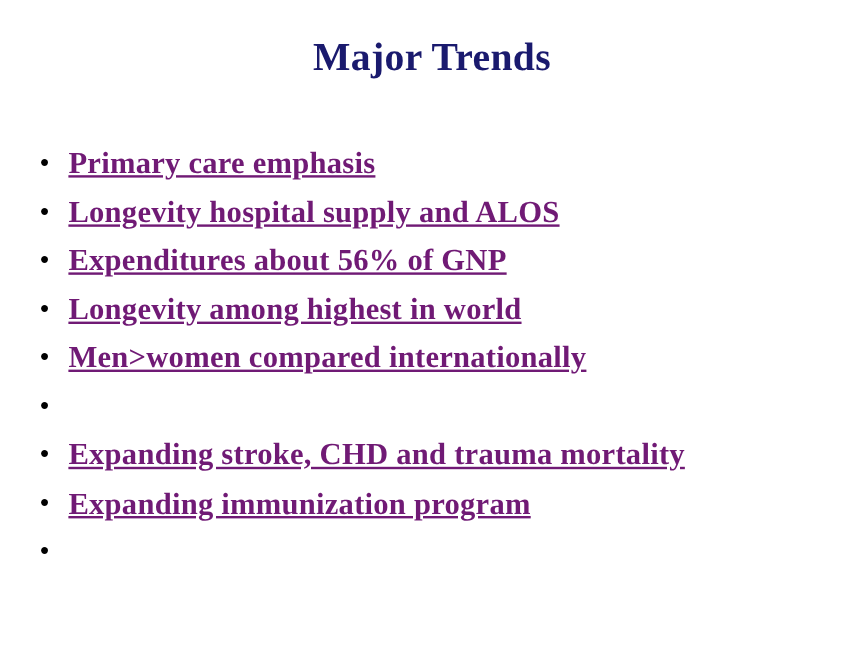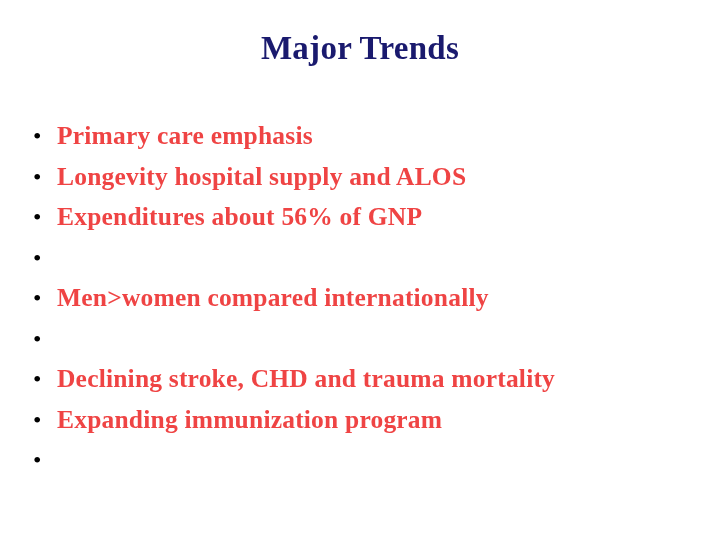--- a/index.html
+++ b/index.html
@@ -63,23 +63,24 @@
     line-height: 40.5px;
     font-size: 24px;
     color: #000000;
     text-align: left;
   }
 
   .bullet-text {
     display: inline-block;
     font-size: 25.5px;
     font-weight: bold;
-    color: #ef4444;
+    color: #701a75;
     letter-spacing: 0.2px;
     vertical-align: baseline;
+    text-decoration: underline;
   }
 </style>
 </head>
 <body>
 
 <div class="slide">
 
   <div class="slide-title">Major Trends</div>
 
   <ul class="bullet-list">
@@ -94,34 +95,35 @@
       <span class="bullet-text">Longevity hospital supply and ALOS</span>
     </li>
 
     <li class="bullet-item">
       <span class="bullet-marker">•</span>
       <span class="bullet-text">Expenditures about 56% of GNP</span>
     </li>
 
     <li class="bullet-item">
       <span class="bullet-marker">•</span>
+      <span class="bullet-text">Longevity among highest in world</span>
     </li>
 
     <li class="bullet-item">
       <span class="bullet-marker">•</span>
       <span class="bullet-text">Men&gt;women compared internationally</span>
     </li>
 
     <li class="bullet-item">
       <span class="bullet-marker">•</span>
     </li>
 
     <li class="bullet-item">
       <span class="bullet-marker">•</span>
-      <span class="bullet-text">Declining stroke, CHD and trauma mortality</span>
+      <span class="bullet-text">Expanding stroke, CHD and trauma mortality</span>
     </li>
 
     <li class="bullet-item">
       <span class="bullet-marker">•</span>
       <span class="bullet-text">Expanding immunization program</span>
     </li>
 
     <li class="bullet-item">
       <span class="bullet-marker">•</span>
     </li>

